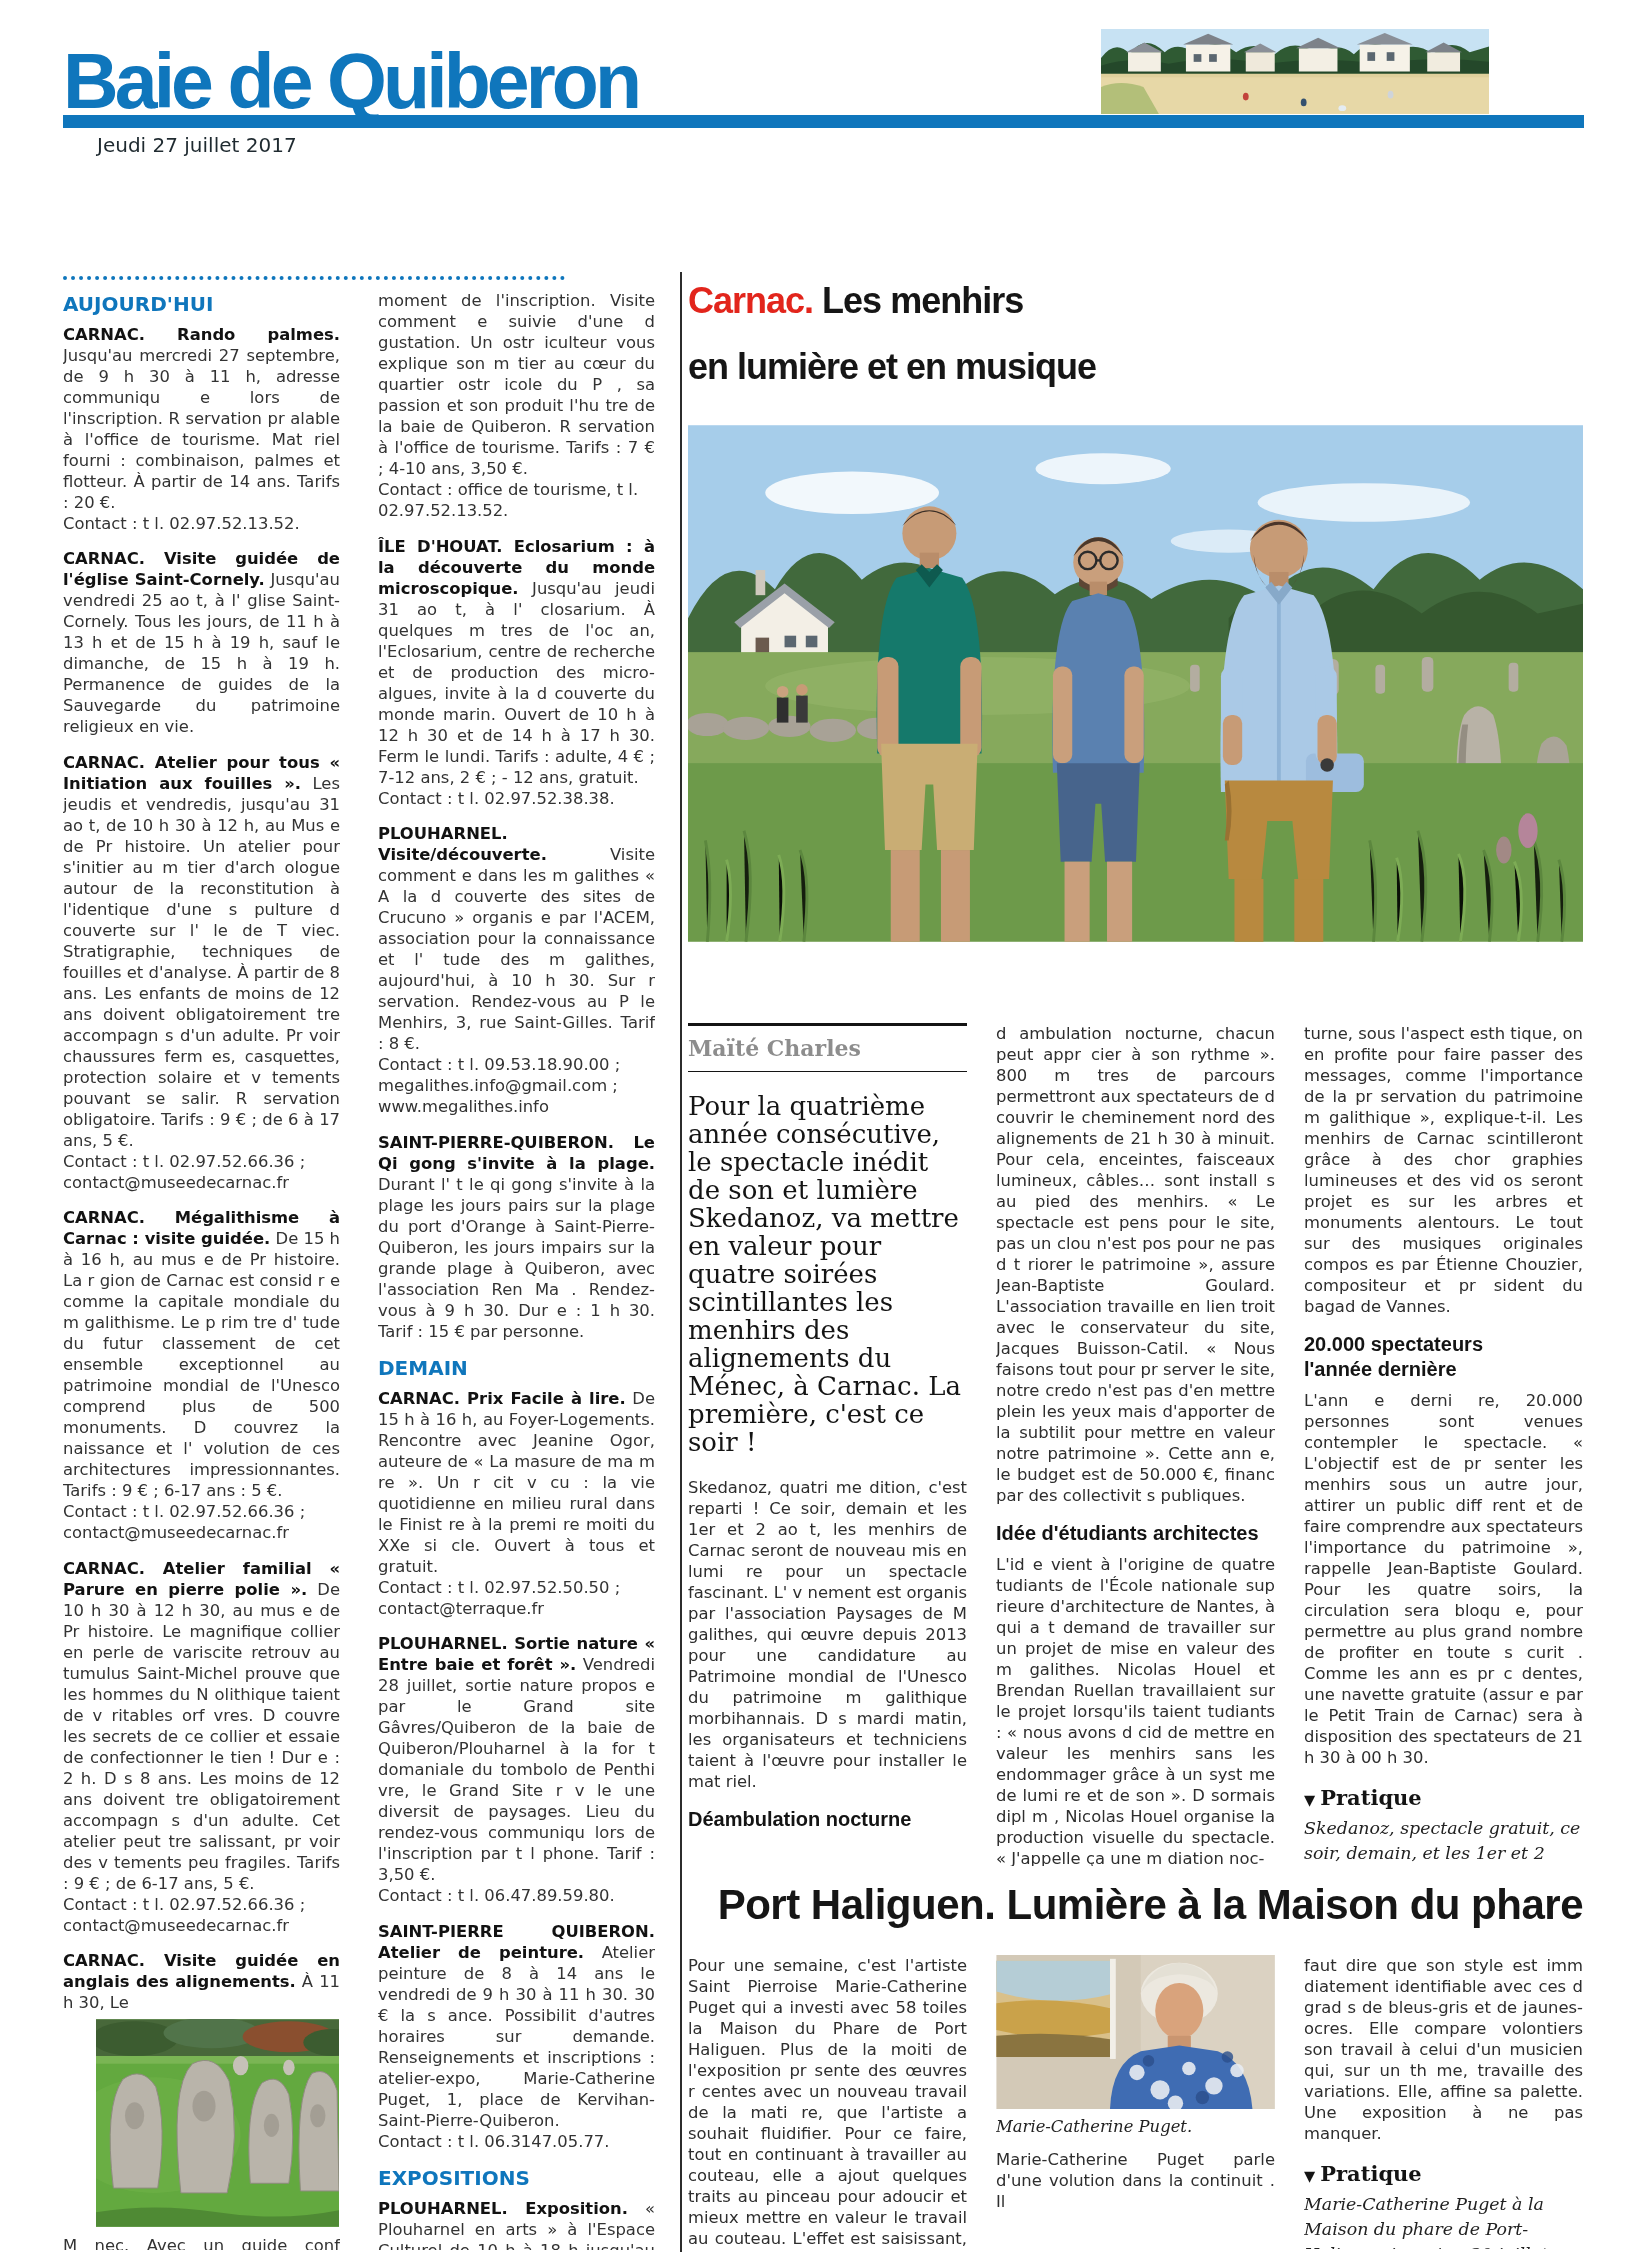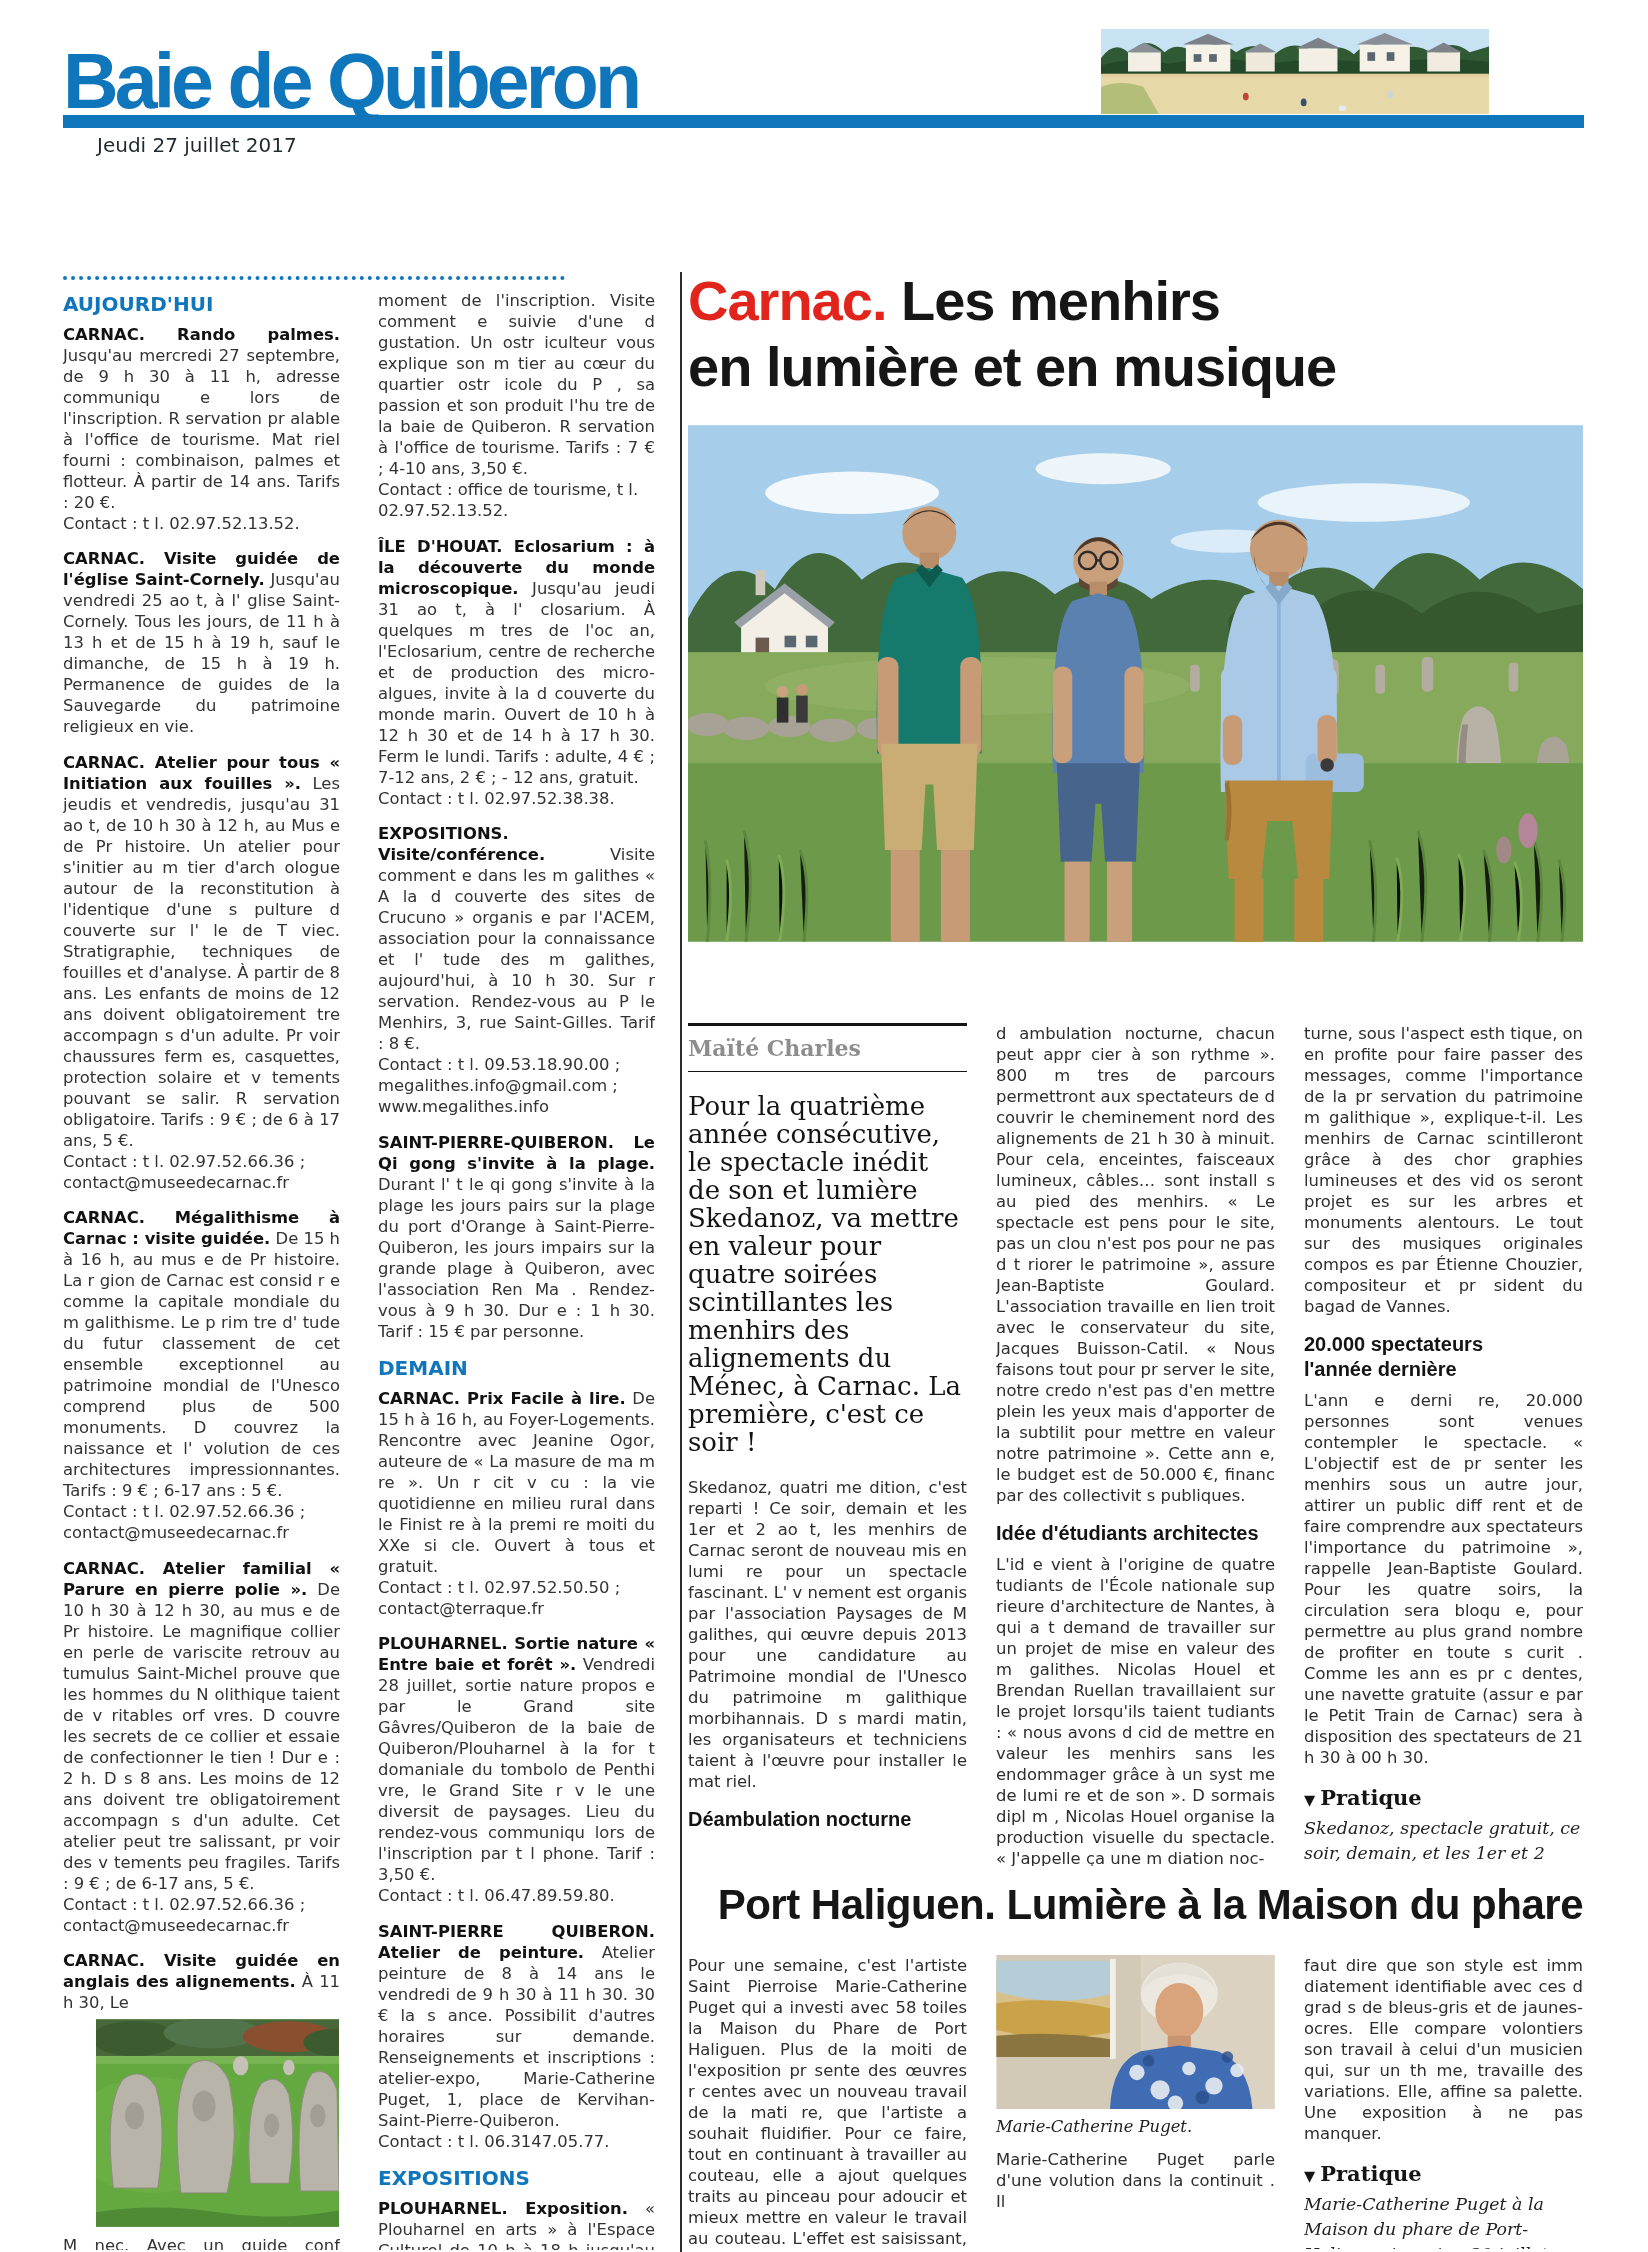--- a/index.html
+++ b/index.html
@@ -21,21 +21,21 @@
   .agendaItem{font-size:16.4px;line-height:21px;text-align:justify;color:#333;margin:0 0 14.5px 0;}
   .agendaItem b{color:#121212;}
   .contactLine{font-size:16.4px;line-height:21px;color:#333;text-align:left;}
   .stonesPhoto{display:block;margin:5.8px 0 7.7px 33px;}
 
   
   .vrule{width:1.9px;background:#2c2c2c;}
 
   
   .headline{font-family:"Liberation Sans",sans-serif;font-weight:bold;
-            font-size:56px;line-height:66px;letter-spacing:-1px;color:#161616;}
+            font-size:36px;line-height:66px;letter-spacing:-1px;color:#161616;}
   .kicker{color:#e2251c;}
   .caption{font-family:"DejaVu Serif",serif;font-style:italic;font-size:17.4px;
            line-height:24px;color:#222;}
   .bylineBox{border-top:3.9px solid #141414;border-bottom:1.9px solid #141414;
              padding:8.7px 0 10.6px 0;}
   .bylineName{font-family:"DejaVu Serif",serif;font-weight:bold;font-size:22px;color:#8d8d8d;}
   .lead{font-family:"DejaVu Serif",serif;font-size:26px;line-height:28px;color:#141414;
         margin-top:19.3px;}
   .bodyText{font-size:16.4px;line-height:21px;text-align:justify;color:#2e2e2e;margin:0;}
   .subhead{font-family:"Liberation Sans",sans-serif;font-weight:bold;font-size:20px;
@@ -180,21 +180,21 @@
       <div class="contactLine">Contact : office de tourisme, t l. 02.97.52.13.52.</div>
     </div>
 
     <div class="agendaItem">
       <b>ÎLE D'HOUAT. Eclosarium : à la découverte du monde microscopique.</b>
       <span>Jusqu'au jeudi 31 ao t, à l' closarium. À quelques m tres de l'oc an, l'Eclosarium, centre de recherche et de production des micro-algues, invite à la d couverte du monde marin. Ouvert de 10 h à 12 h 30 et de 14 h à 17 h 30. Ferm le lundi. Tarifs : adulte, 4 € ; 7-12 ans, 2 € ; - 12 ans, gratuit.</span>
       <div class="contactLine">Contact : t l. 02.97.52.38.38.</div>
     </div>
 
     <div class="agendaItem">
-      <b>EXPOSITIONS. Visite/conférence.</b>
+      <b>PLOUHARNEL. Visite/découverte.</b>
       <span>Visite comment e dans les m galithes « A la d couverte des sites de Crucuno » organis e par l'ACEM, association pour la connaissance et l' tude des m galithes, aujourd'hui, à 10 h 30. Sur r servation. Rendez-vous au P le Menhirs, 3, rue Saint-Gilles. Tarif : 8 €.</span>
       <div class="contactLine">Contact : t l. 09.53.18.90.00 ; megalithes.info@gmail.com ; www.megalithes.info</div>
     </div>
 
     <div class="agendaItem">
       <b>SAINT-PIERRE-QUIBERON. Le Qi gong s'invite à la plage.</b>
       <span>Durant l' t le qi gong s'invite à la plage les jours pairs sur la plage du port d'Orange à Saint-Pierre-Quiberon, les jours impairs sur la grande plage à Quiberon, avec l'association Ren Ma . Rendez-vous à 9 h 30. Dur e : 1 h 30. Tarif : 15 € par personne.</span>
     </div>
 
     <div class="blueHead">DEMAIN</div>

